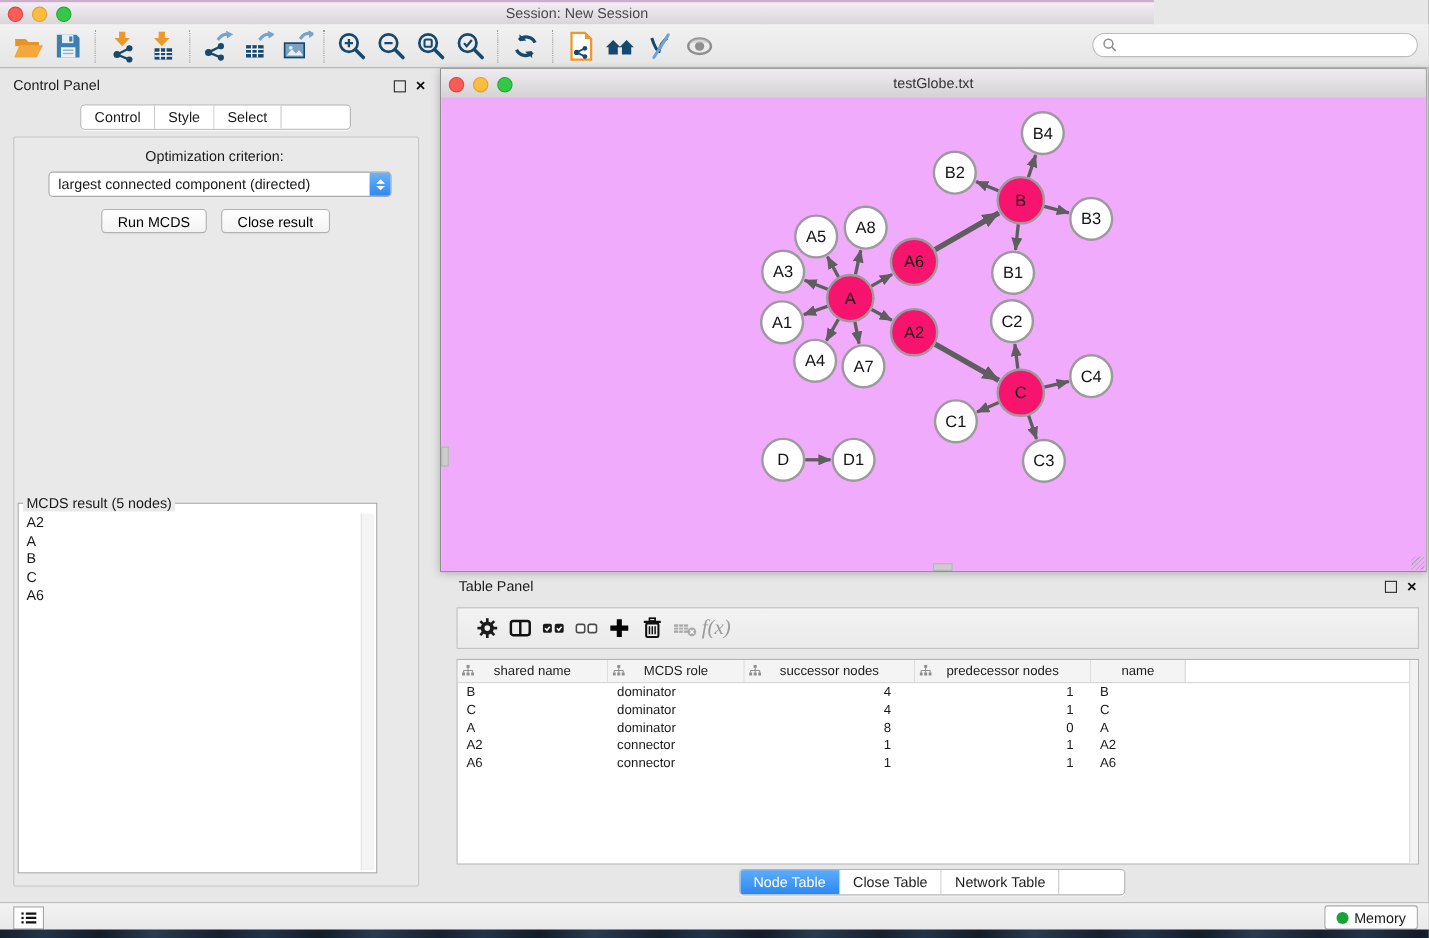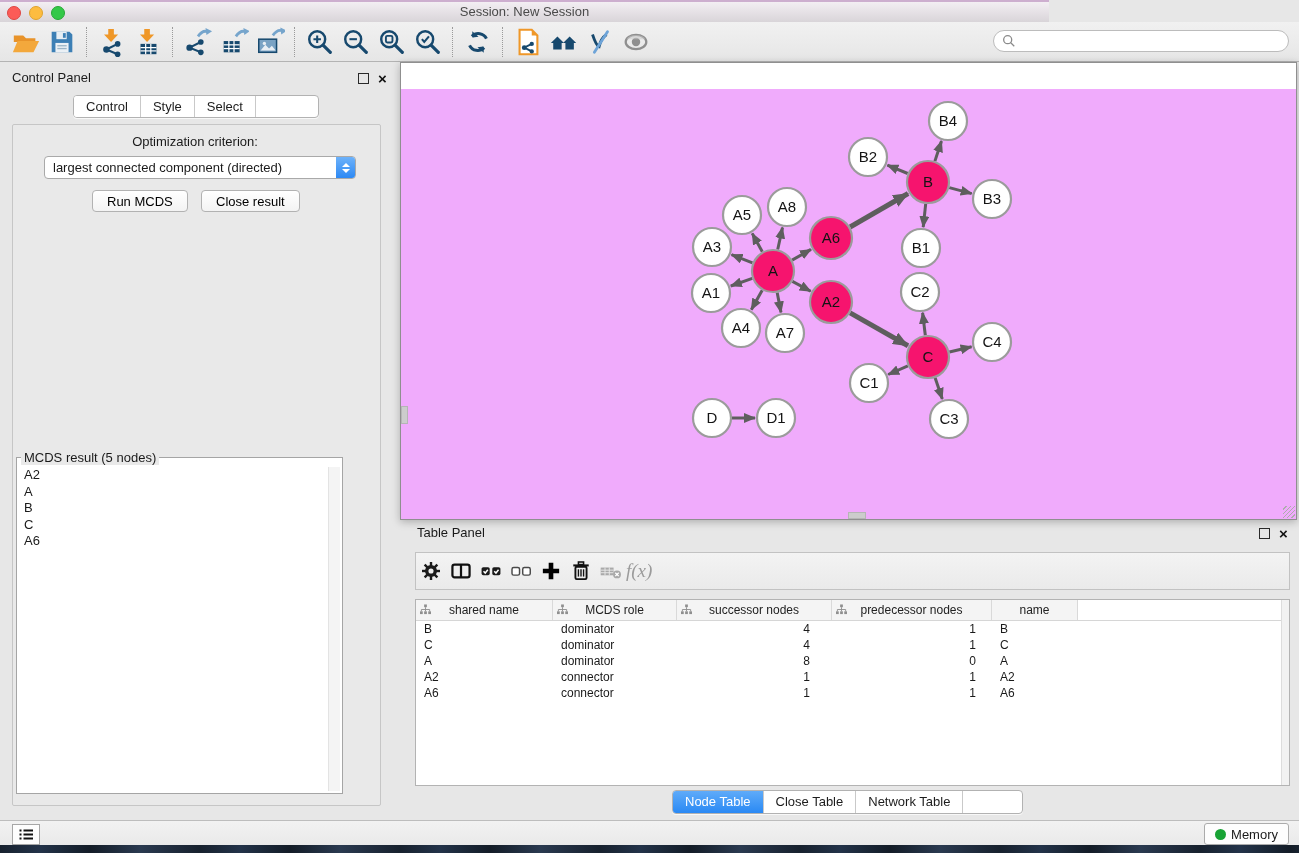--- a/index.html
+++ b/index.html
@@ -64,21 +64,21 @@
   .netbar .lights{top:7px;}
   .net-title{position:absolute;left:0;right:0;top:5px;text-align:center;font-size:13px;color:#333;}
   .canvas{position:absolute;left:0;top:26px;right:0;bottom:0;background:#f0abfc;overflow:hidden;}
   .thumb-v{position:absolute;left:0;top:317px;width:5px;height:16px;background:#ccc;border:1px solid #b5b5b5;}
   .thumb-h{position:absolute;left:447px;bottom:0;width:16px;height:5px;background:#ccc;border:1px solid #b5b5b5;}
   .grip{position:absolute;right:1px;bottom:1px;width:12px;height:12px;
     background:repeating-linear-gradient(135deg,transparent,transparent 2px,#adadad 2px,#adadad 3px);}
   
   .tp-title{position:absolute;left:417px;top:525px;font-size:13px;}
   .tp-toolbar{position:absolute;left:415px;top:552px;width:875px;height:38px;box-sizing:border-box;
-    background:linear-gradient(#f3f3f3,#eaeaea);border:1px solid #c2c2c2;display:flex;align-items:center;padding-left:0;}
+    background:linear-gradient(#f3f3f3,#eaeaea);border:1px solid #c2c2c2;display:flex;align-items:center;padding-left:12px;}
   .tpbtn{width:30px;height:30px;border:none;background:transparent;display:flex;align-items:center;justify-content:center;padding:0;}
   .fx{font-family:"Liberation Serif",serif;font-style:italic;font-size:19px;color:#9b9b9b;}
   .ntable{position:absolute;left:415px;top:599px;width:875px;height:187px;background:#fff;
     border:1px solid #b3b3b3;box-sizing:border-box;overflow:hidden;}
   .thead{display:grid;grid-template-columns:137px 124px 155px 160px 86px 1fr;height:20px;border-bottom:1px solid #d6d6d6;}
   .th{background:#f4f4f4;border-right:1px solid #d9d9d9;display:flex;align-items:center;justify-content:center;
     gap:4px;font-size:12px;color:#222;position:relative;}
   .th .hier{position:absolute;left:4px;top:4px;}
   .th.empty{background:transparent;border-right:none;}
   .trow{display:grid;grid-template-columns:137px 124px 155px 160px 86px 1fr;height:16px;font-size:12px;line-height:16px;}
@@ -307,20 +307,28 @@
       <div class="item">A2</div>
         <div class="item">A</div>
         <div class="item">B</div>
         <div class="item">C</div>
         <div class="item">A6</div>
         <div class="vtrack"></div>
     </div>
   </fieldset>
 
   <div class="netwin">
+    <div class="netbar">
+      <div class="lights">
+        <div class="light red"></div>
+        <div class="light yellow"></div>
+        <div class="light green"></div>
+      </div>
+      <div class="net-title">testGlobe.txt</div>
+    </div>
     <div class="canvas">
       <svg id="net-svg" width="895" height="430">
         <defs>
           <marker id="arrS" markerUnits="userSpaceOnUse" markerWidth="12" markerHeight="10" refX="11" refY="5" orient="auto">
             <path d="M0 0 L12 5 L0 10 z" fill="#5E5E5E"></path>
           </marker>
           <marker id="arrB" markerUnits="userSpaceOnUse" markerWidth="16" markerHeight="13" refX="15" refY="6.5" orient="auto">
             <path d="M0 0 L16 6.5 L0 13 z" fill="#5E5E5E"></path>
           </marker>
         </defs>

